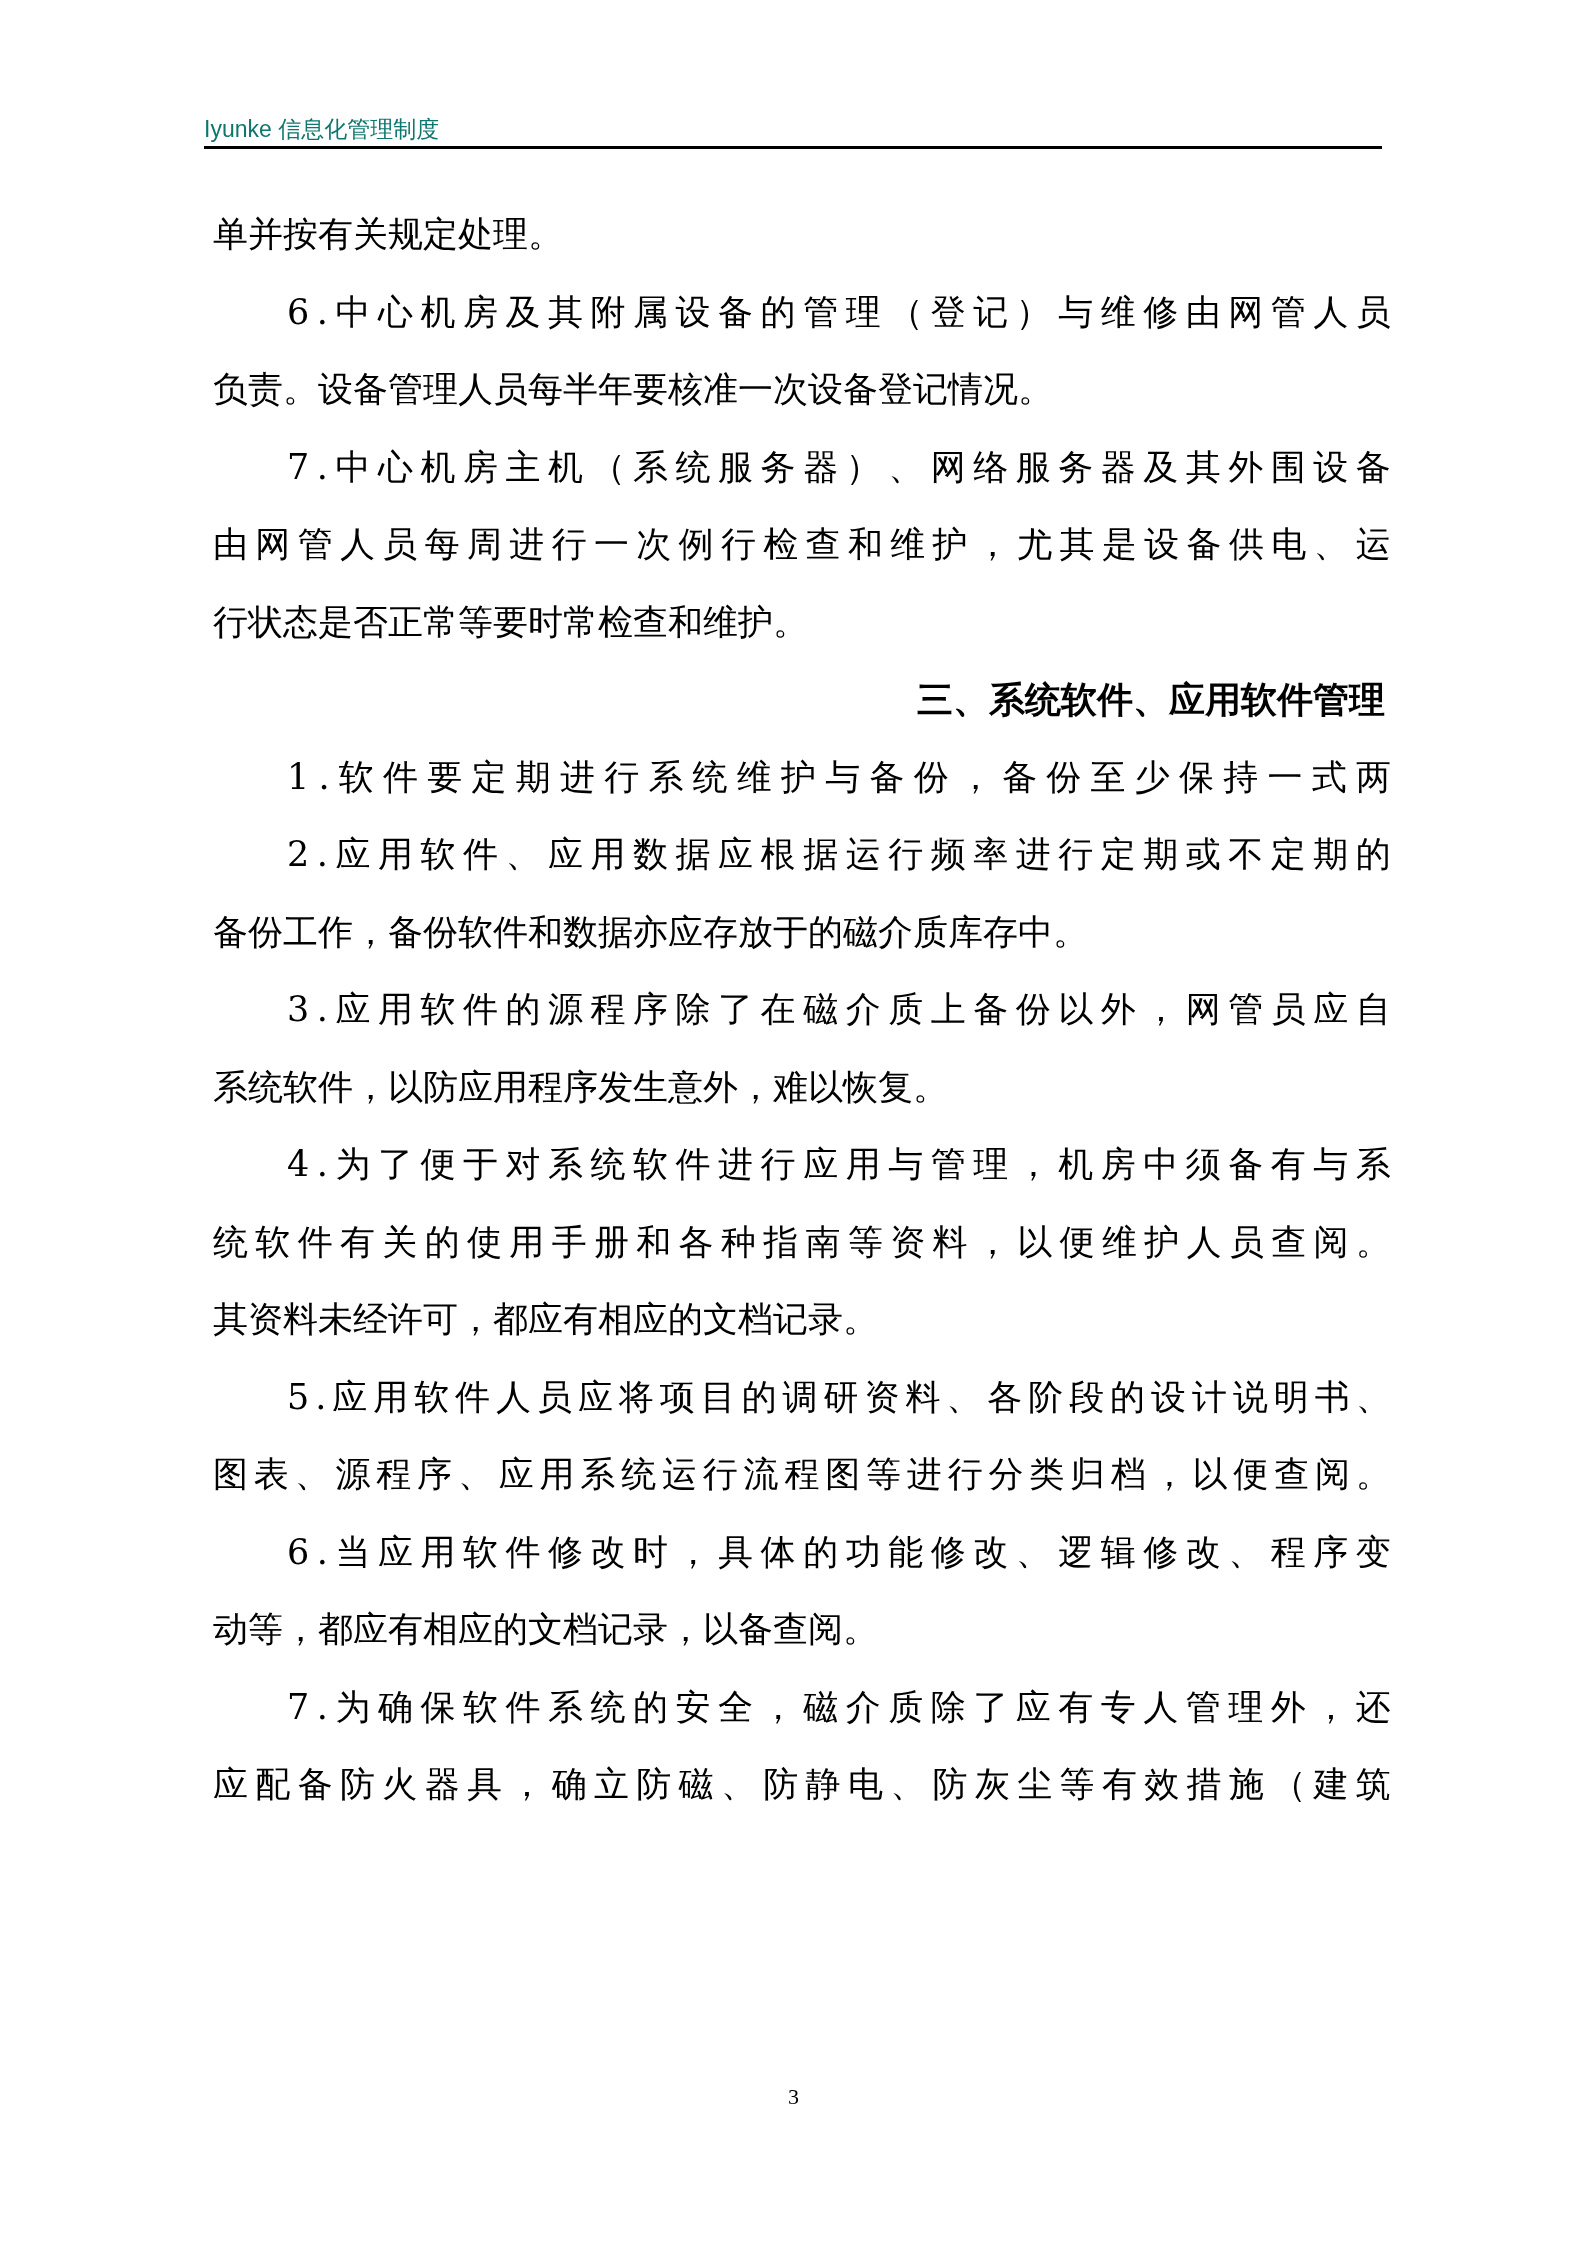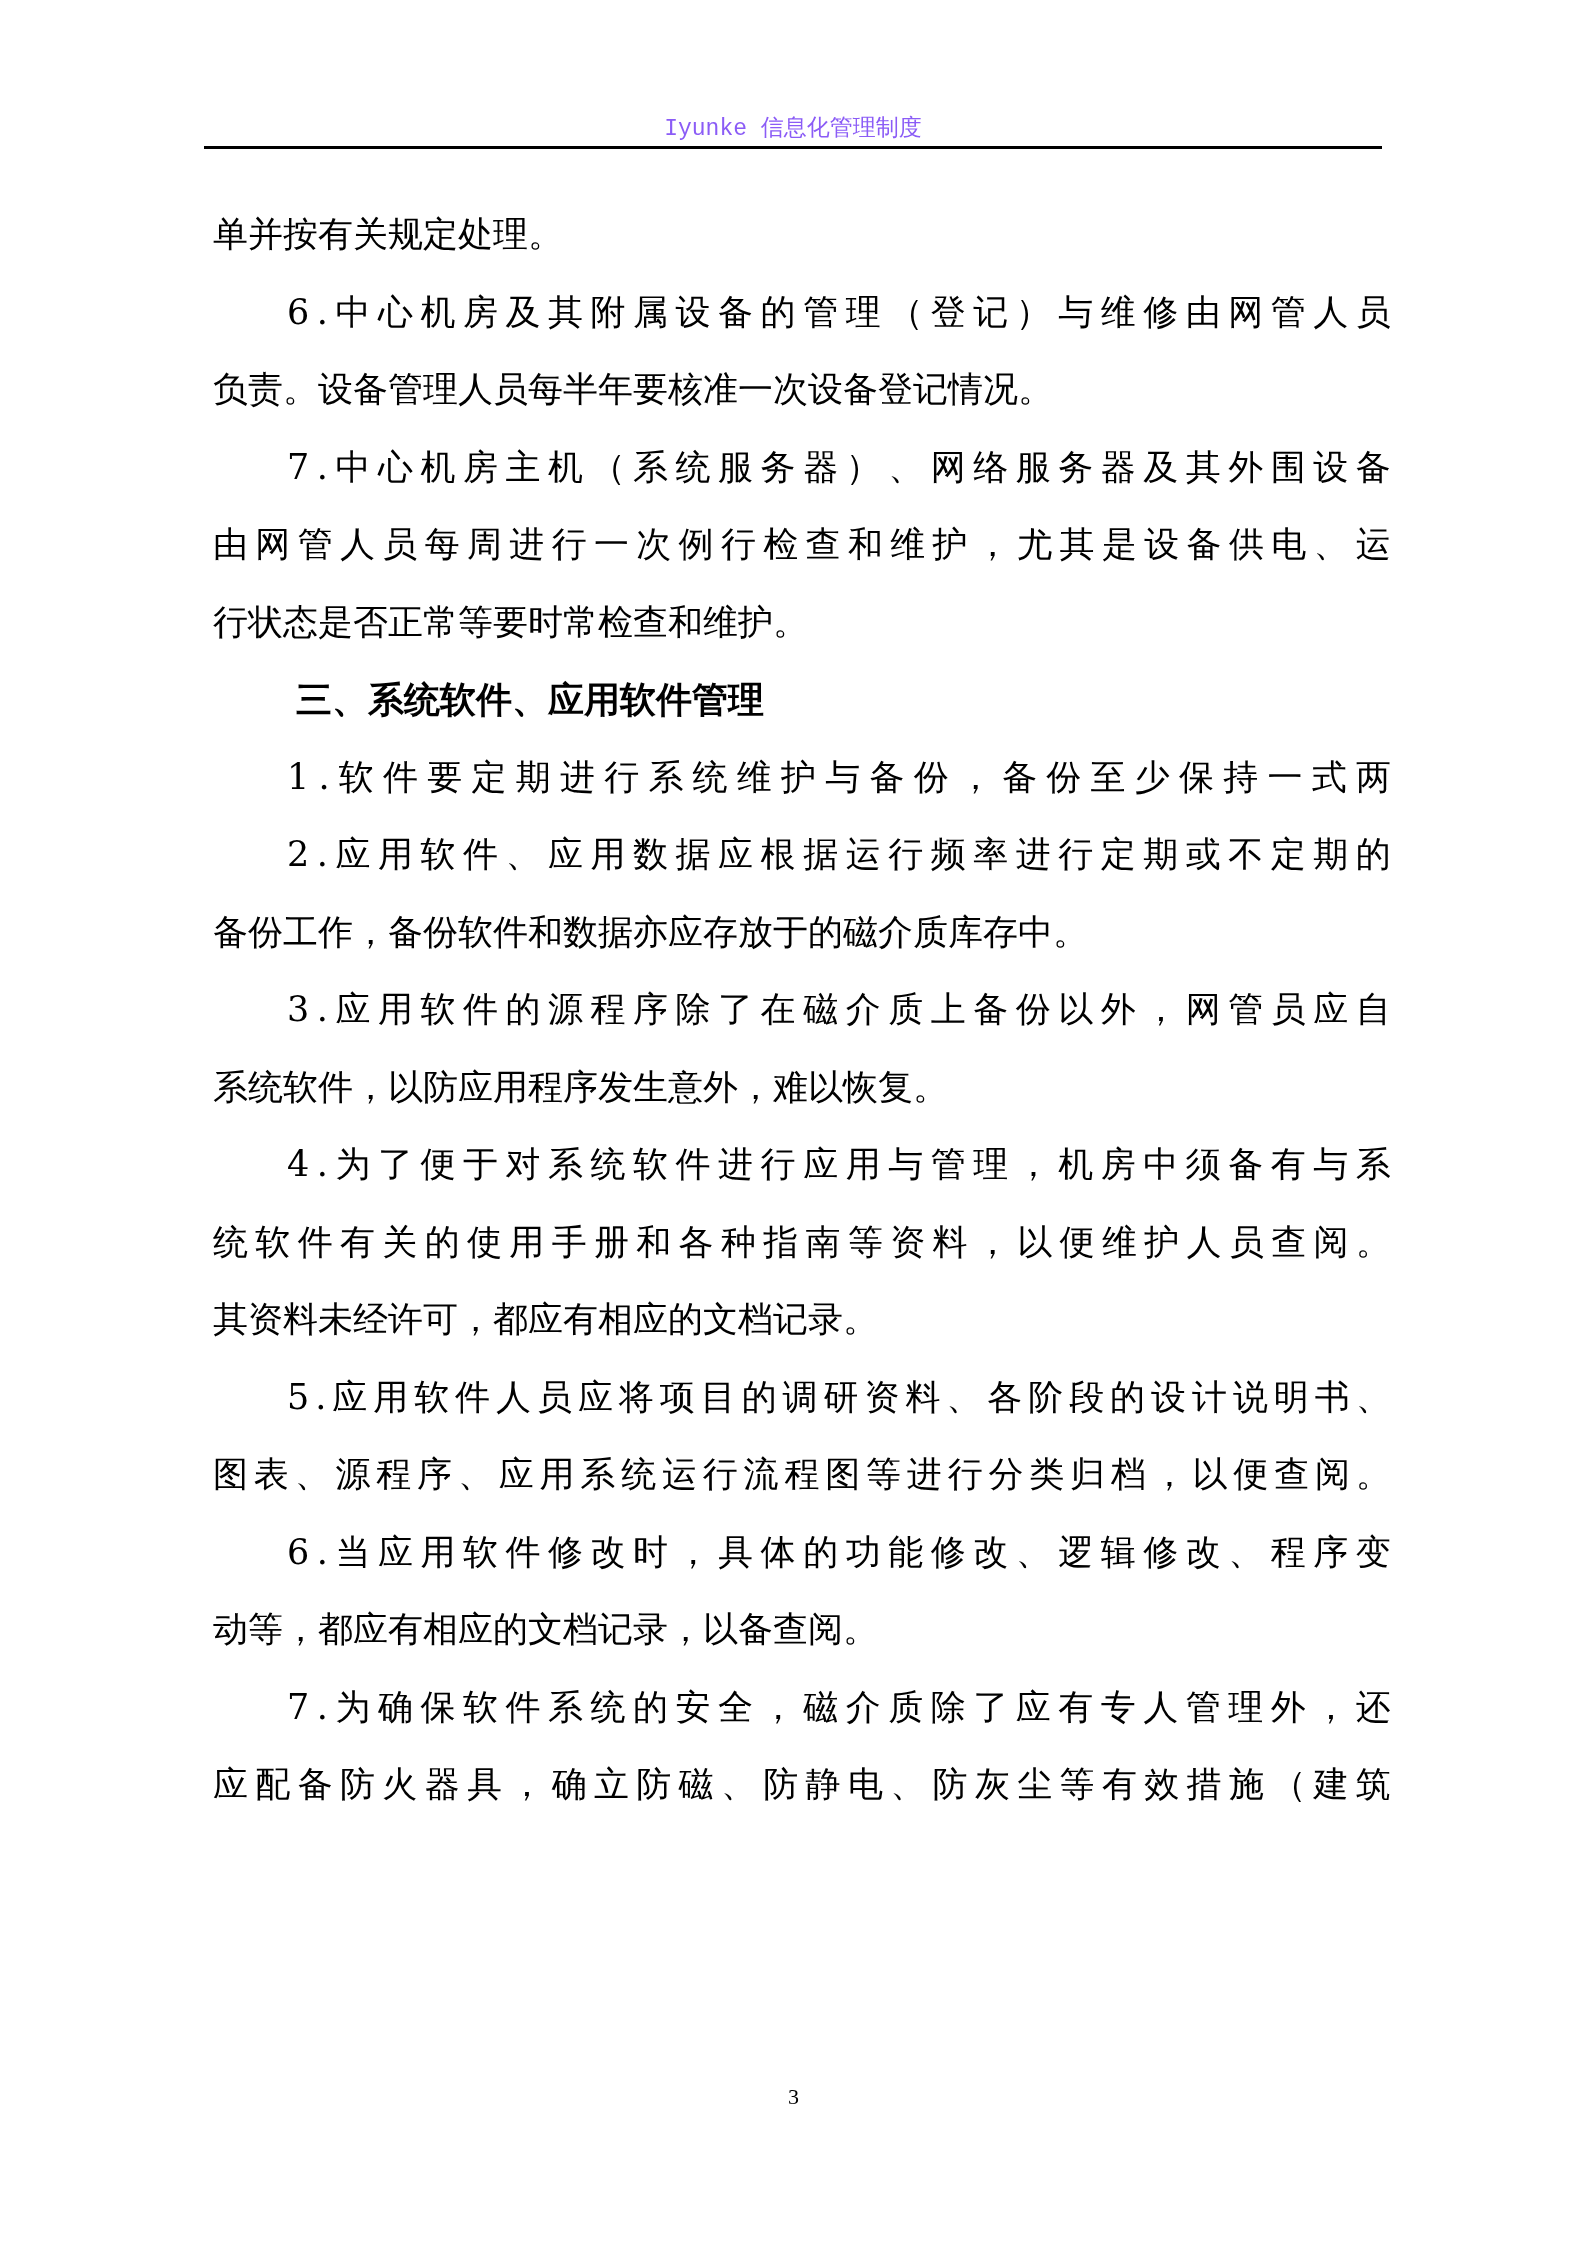--- a/index.html
+++ b/index.html
@@ -14,25 +14,25 @@
       overflow: hidden;
       font-family: "DejaVu Serif", "Liberation Serif", serif;
       color: #000000;
     }
     .page-header {
       position: absolute;
       left: 204px;
       top: 112px;
       width: 1178px;
       height: 34px;
-      text-align: center;
-      font-family: Liberation Mono, monospace;
+      text-align: left;
+      font-family: Liberation Sans, sans-serif;
       font-size: 23px;
       line-height: 34px;
-      color: #8b5cf6;
+      color: #0f766e;
     }
     .header-rule {
       position: absolute;
       left: 204px;
       top: 146px;
       width: 1178px;
       height: 0;
       border-top: 3px solid #000;
     }
     .body-text {
@@ -57,20 +57,21 @@
       padding-left: 74px;
     }
     .line.indent.justify {
       width: 1104px;
     }
     .line.heading {
       font-family: "DejaVu Sans", "Liberation Sans", sans-serif;
       font-weight: bold;
       font-size: 36px;
       padding-left: 83px;
+      text-align: right;
     }
     .page-number {
       position: absolute;
       left: 0;
       width: 1587px;
       top: 2082px;
       text-align: center;
       font-family: "Liberation Serif", "DejaVu Serif", serif;
       font-size: 22px;
       line-height: 30px;

